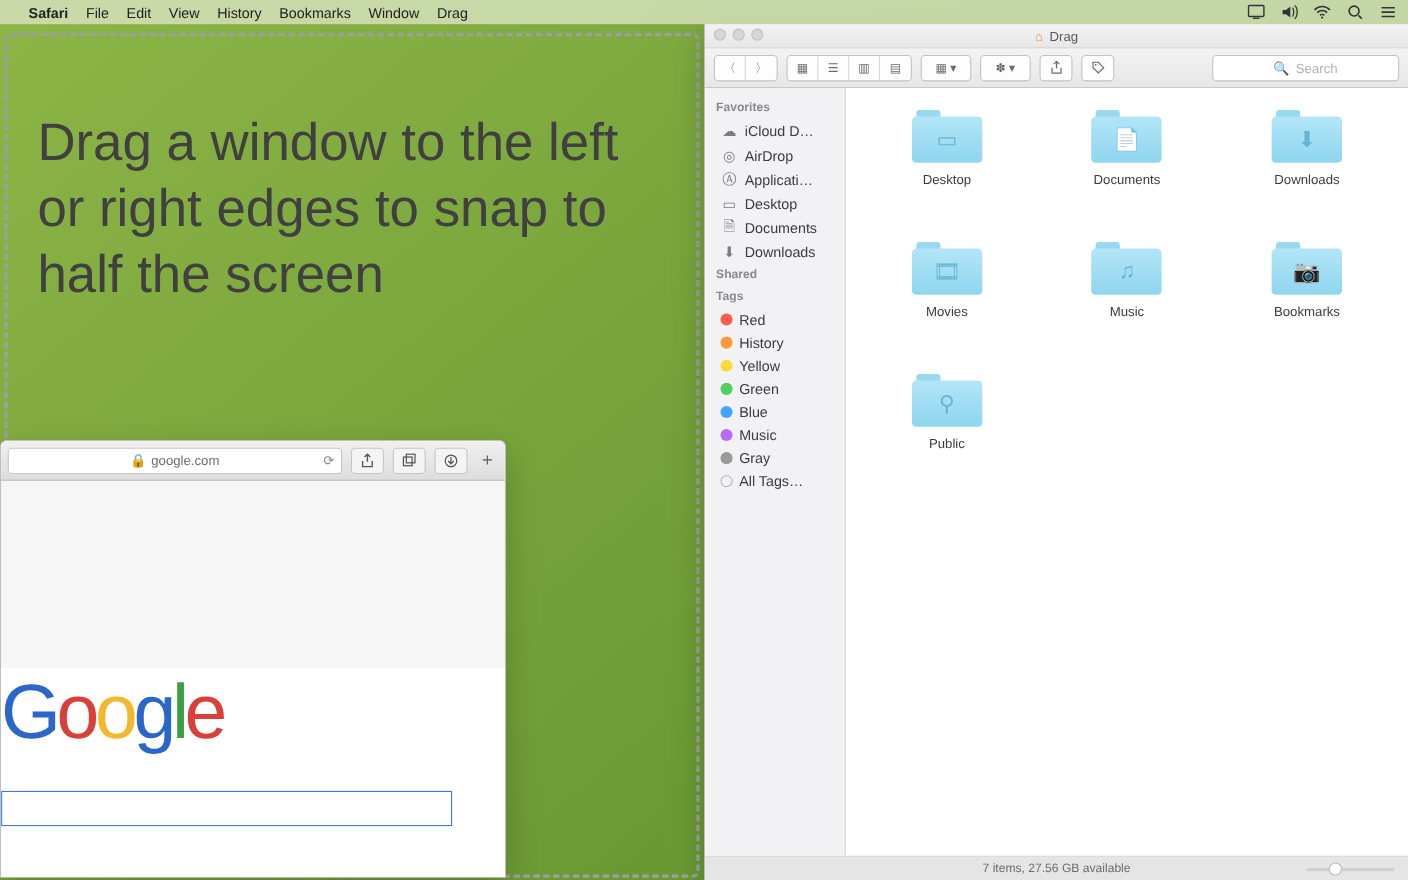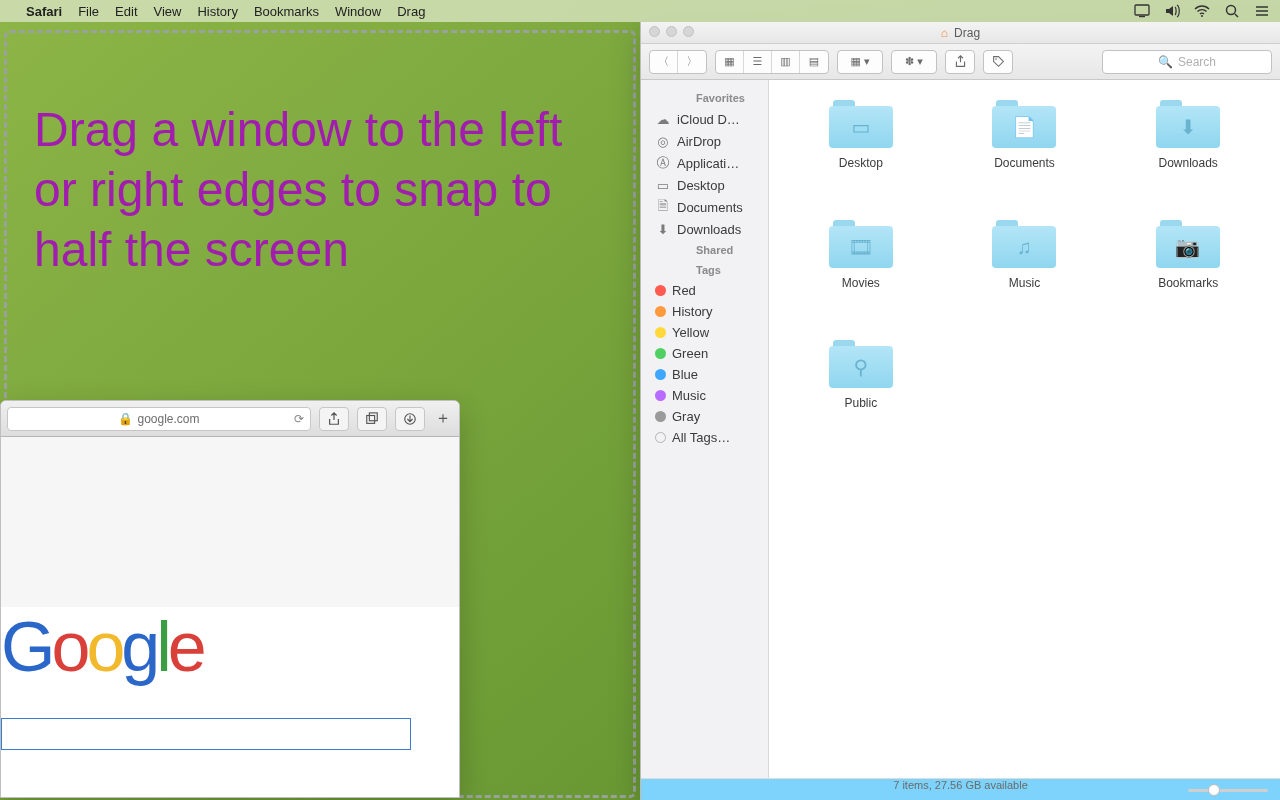--- a/index.html
+++ b/index.html
@@ -8,21 +8,21 @@
 
 .menubar{position:absolute;top:0;left:0;right:0;height:22px;background:rgba(212,225,186,0.85);display:flex;align-items:center;font-size:13px;color:#222;padding:0 10px;gap:16px;z-index:50;}
 .menubar .apple{font-size:14px;}
 .menubar .app{font-weight:bold;}
 .menubar .spacer{flex:1;}
 .menubar .right{display:flex;align-items:center;gap:14px;}
 .menubar .right svg{width:16px;height:16px;}
 
 .snap-overlay{position:absolute;top:30px;left:4px;width:632px;height:768px;z-index:5;}
 .snap-overlay .dashrect{position:absolute;inset:0;border:3px dashed #9aa29c;border-radius:6px;}
-.snap-overlay .msg{position:absolute;top:70px;left:30px;right:30px;font-size:48px;font-weight:300;color:#a21caf;line-height:1.25;}
+.snap-overlay .msg{position:absolute;top:70px;left:30px;right:30px;font-size:48px;font-weight:300;color:#404040;line-height:1.25;}
 
 .safari{position:absolute;left:0;top:400px;width:460px;height:398px;background:#f6f6f6;border:1px solid #bfbfbf;border-radius:6px 6px 0 0;overflow:hidden;z-index:20;box-shadow:0 10px 30px rgba(0,0,0,0.2);}
 .safari .toolbar{height:36px;background:linear-gradient(#f0f0f0,#dddddd);border-bottom:1px solid #b5b5b5;display:flex;align-items:center;padding:0 6px;gap:8px;}
 .safari .addr{flex:1;height:24px;background:#fff;border:1px solid #c6c6c6;border-radius:4px;display:flex;align-items:center;justify-content:center;font-size:12px;color:#6d6d6d;gap:4px;position:relative;}
 .safari .addr .reload{position:absolute;right:6px;color:#8a8a8a;}
 .safari .tbtn{width:30px;height:24px;background:#f4f4f4;border:1px solid #c6c6c6;border-radius:4px;display:flex;align-items:center;justify-content:center;color:#555;}
 .safari .content{position:relative;height:calc(100% - 36px);background:#fff;}
 .safari .google-logo{margin-top:170px;margin-left:0;font-family:"Times New Roman",serif;font-size:70px;letter-spacing:-4px;font-weight:400;}
 .safari .google-logo span:nth-child(1){color:#2b66c9;}
 .safari .google-logo span:nth-child(2){color:#d9403a;}
@@ -38,30 +38,30 @@
 .finder .titlebar .lights span{width:11px;height:11px;border-radius:50%;background:#d6d6d6;border:1px solid #c1c1c1;}
 .finder .titlebar .homeicon{color:#f08c3c;}
 .finder .ftoolbar{height:36px;background:linear-gradient(#f3f3f3,#e7e7e7);border-bottom:1px solid #c8c8c8;display:flex;align-items:center;padding:0 8px;gap:8px;}
 .finder .seg,.finder .btn{height:24px;border:1px solid #c2c2c2;background:#fdfdfd;border-radius:4px;display:flex;align-items:center;}
 .finder .seg>div{width:28px;height:100%;display:flex;align-items:center;justify-content:center;border-right:1px solid #d7d7d7;color:#6b6b6b;font-size:11px;}
 .finder .seg>div:last-child{border-right:none;}
 .finder .btn{width:30px;justify-content:center;color:#6b6b6b;}
 .finder .fsearch{margin-left:auto;width:170px;height:24px;border:1px solid #c2c2c2;border-radius:4px;background:#fff;display:flex;align-items:center;justify-content:center;color:#b0b0b0;font-size:12px;gap:5px;}
 .finder .body{flex:1;display:flex;overflow:hidden;}
 .finder .sidebar{width:128px;background:#f2f1f3;border-right:1px solid #d7d7d7;padding:8px 0;font-size:13px;color:#3b3b3b;overflow:hidden;}
-.finder .sidebar .section{padding:4px 10px;color:#8a8a8a;font-size:11px;font-weight:600;margin-left:45px;}
+.finder .sidebar .section{padding:4px 10px;color:#8a8a8a;font-size:11px;font-weight:600;}
 .finder .sidebar .item{display:flex;align-items:center;gap:6px;padding:3px 10px 3px 14px;white-space:nowrap;overflow:hidden;text-overflow:ellipsis;cursor:default;}
 .finder .sidebar .item .ic{width:16px;height:16px;display:flex;align-items:center;justify-content:center;color:#7c7c7c;flex-shrink:0;}
 .finder .sidebar .tag{width:11px;height:11px;border-radius:50%;flex-shrink:0;}
 .finder .grid{flex:1;padding:20px 10px;display:grid;grid-template-columns:repeat(3,1fr);grid-auto-rows:120px;justify-items:center;align-content:start;gap:0;}
 .finder .grid .folder{display:flex;flex-direction:column;align-items:center;gap:8px;font-size:12px;color:#3b3b3b;width:120px;}
 .finder .grid .folder .ficon{width:64px;height:48px;position:relative;}
 .finder .grid .folder .ficon .tab{position:absolute;top:0;left:4px;width:22px;height:8px;background:#9ad8ef;border-radius:3px 3px 0 0;}
 .finder .grid .folder .ficon .bodyf{position:absolute;top:6px;left:0;right:0;bottom:0;background:linear-gradient(#b3e5f7,#8fd6ef);border-radius:4px;display:flex;align-items:center;justify-content:center;color:#6ab3cf;font-size:20px;}
-.finder .status{height:22px;border-top:1px solid #dcdcdc;background:#7dd3fc;display:flex;align-items:flex-start;justify-content:center;font-size:11px;color:#6b6b6b;position:relative;}
+.finder .status{height:22px;border-top:1px solid #dcdcdc;background:#e5e5e5;display:flex;align-items:center;justify-content:center;font-size:11px;color:#6b6b6b;position:relative;}
 .finder .status .slider{position:absolute;right:12px;top:5px;width:80px;height:12px;}
 .finder .status .slider .track{position:absolute;top:5px;left:0;right:0;height:3px;background:#cfcfcf;border-radius:2px;}
 .finder .status .slider .knob{position:absolute;top:0;left:20px;width:12px;height:12px;background:#fff;border:1px solid #bcbcbc;border-radius:50%;}
 svg{display:block;}
 </style>
 </head>
 <body>
 
 <div class="menubar">
   <span class="apple"></span>

